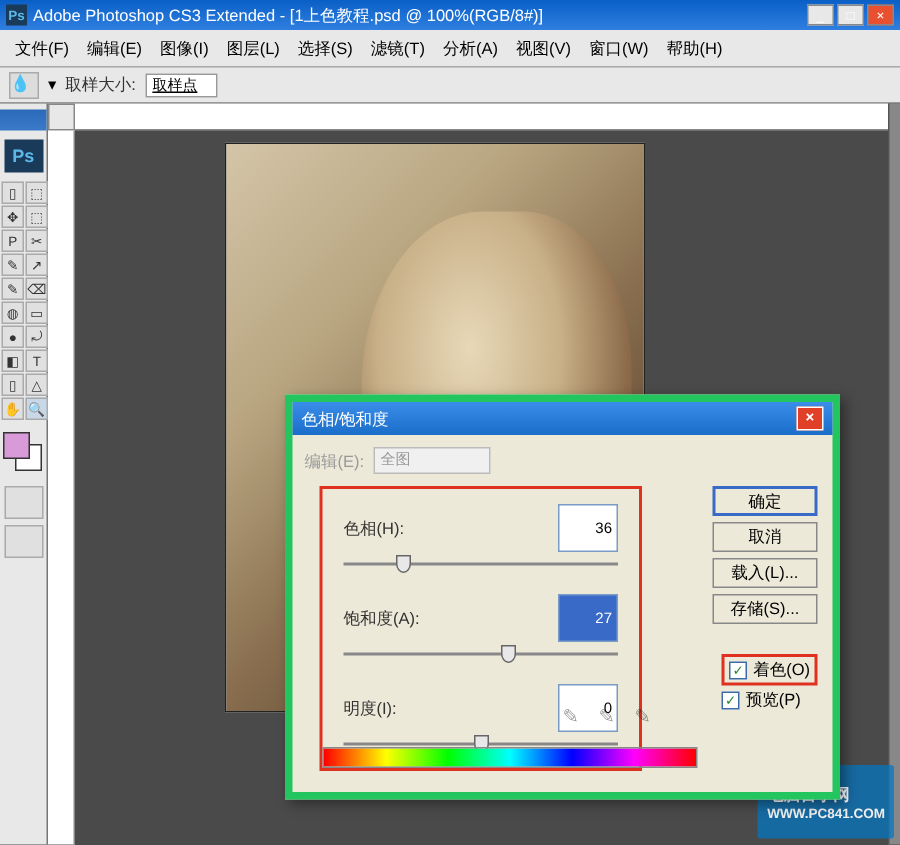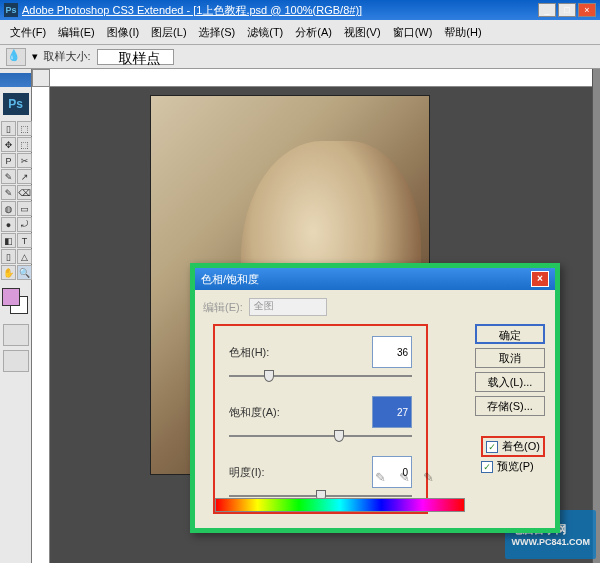--- a/index.html
+++ b/index.html
@@ -1,31 +1,31 @@
 <!DOCTYPE html>
 <html><head>
 <meta charset="utf-8">
 <style>
 * { margin: 0; padding: 0; box-sizing: border-box; font-family: "Microsoft YaHei", Tahoma, sans-serif; font-size: 11px; }
 body { width: 600px; height: 563px; background: #4a4a4a; overflow: hidden; position: relative; }
 
 .title-bar { height: 20px; background: linear-gradient(#0a5fc6, #2f7fe0); color: #fff; display: flex; align-items: center; padding: 0 4px; }
 .title-bar .ps-icon { width: 14px; height: 14px; background: #1a3a5a; color: #5cb8e8; display: inline-flex; align-items: center; justify-content: center; font-size: 9px; font-weight: bold; margin-right: 4px; }
-.title-bar-text { flex: 1; font-size: 11px; text-decoration: underline; }
+.title-bar-text { flex: 1; font-size: 11px; }
 .win-btns { display: flex; gap: 2px; }
 .win-btn { width: 18px; height: 14px; background: #e8e8e8; border: 1px solid #888; font-size: 9px; text-align: center; line-height: 12px; }
 .win-btn.close { background: #e85030; color: #fff; }
 
 .menu-bar { height: 18px; background: #e8e8e8; display: flex; align-items: center; padding: 12px 4px; border-bottom: 1px solid #aaa; }
 .menu-item { padding: 0 6px; cursor: default; }
 
 .options-bar { height: 24px; background: #e8e8e8; display: flex; align-items: center; padding: 0 6px; gap: 6px; border-bottom: 1px solid #999; }
 .opt-icon { width: 20px; height: 18px; border: 1px solid #aaa; background: #ddd; display: inline-block; }
 .opt-label { color: #333; }
-.opt-select { height: 16px; border: 1px solid #999; background: #fff; padding: 0 12px 0 21px; font-size: 14px; }
+.opt-select { height: 16px; border: 1px solid #999; background: #fff; padding: 0 12px 0 4px; font-size: 10px; text-decoration: underline; }
 
 .workspace { display: flex; height: calc(100% - 62px); background: #4a4a4a; position: relative; }
 
 .tools-panel { width: 32px; background: #e8e8e8; border-right: 1px solid #777; display: flex; flex-direction: column; padding-top: 4px; }
 .tools-header { height: 14px; background: linear-gradient(#2a6ab8, #3a7ac8); margin: 0 0 4px 0; }
 .ps-badge { width: 26px; height: 22px; background: #1a3a5a; color: #5cb8e8; margin: 2px auto 6px; display: flex; align-items: center; justify-content: center; font-weight: bold; font-size: 12px; }
 .tools-grid { display: grid; grid-template-columns: 15px 15px; gap: 1px; padding: 0 1px; }
 .tool { width: 15px; height: 15px; background: #e0e0e0; border: 1px solid #aaa; font-size: 9px; display: flex; align-items: center; justify-content: center; color: #333; }
 .tool.active { background: #c8d8e8; }
 .swatches { margin: 8px 2px; }

